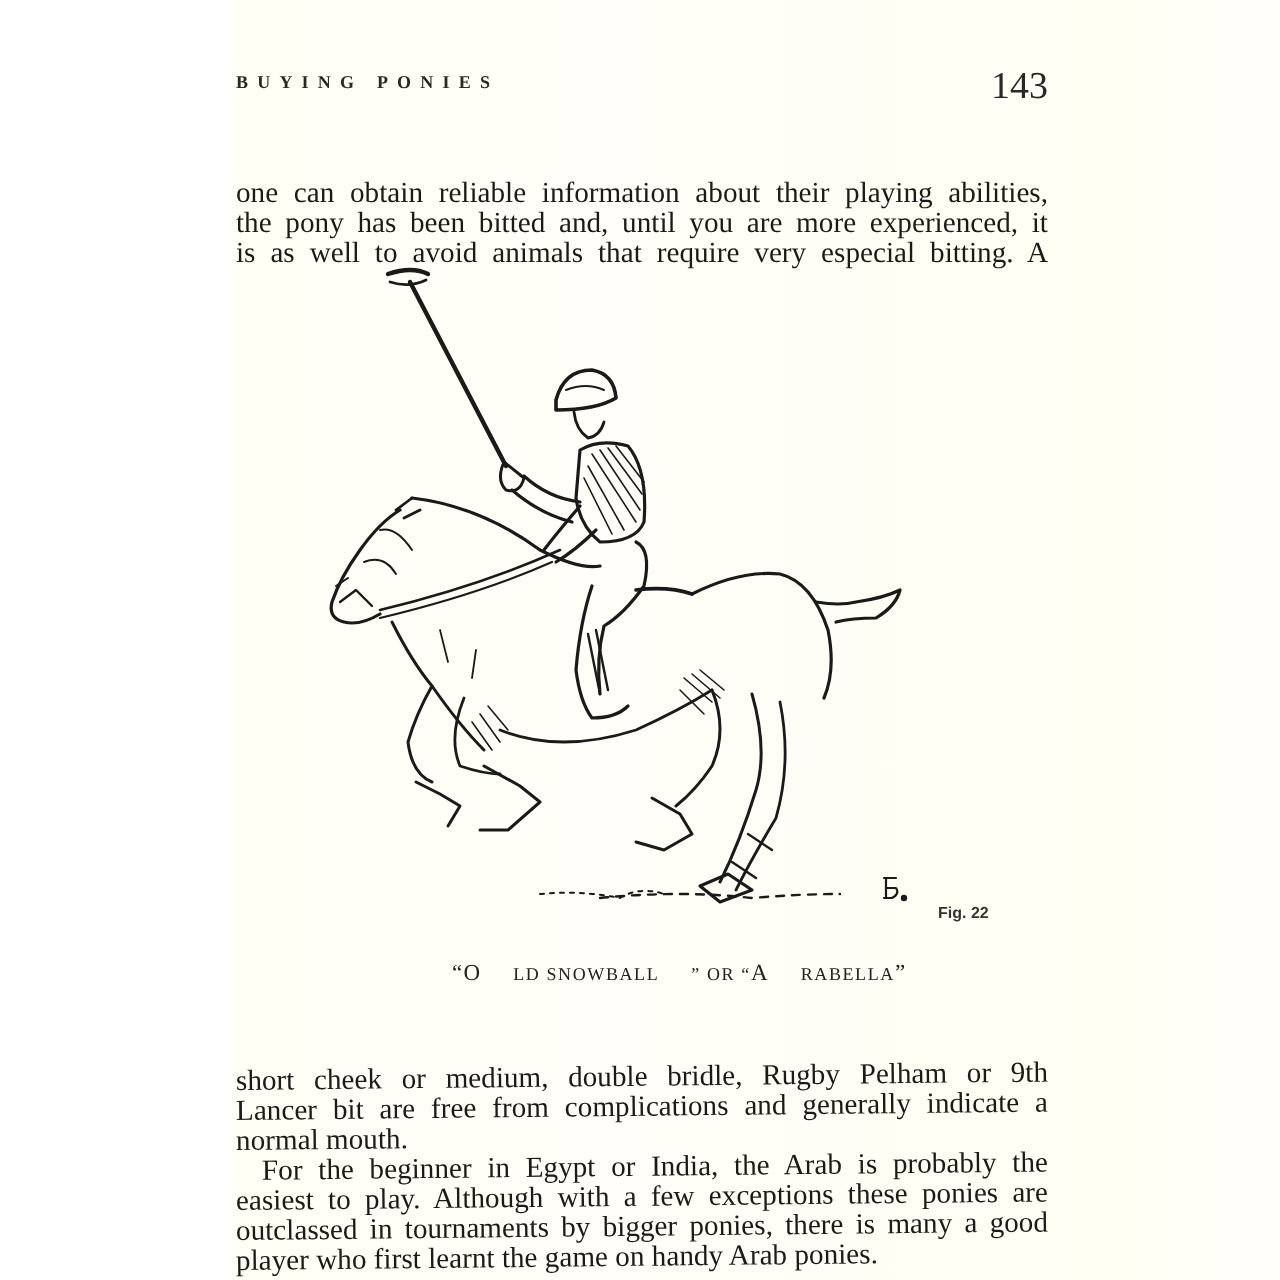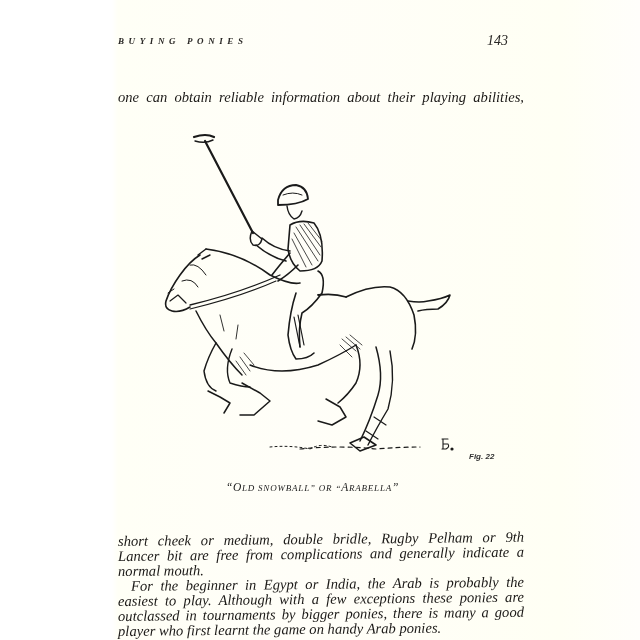--- a/index.html
+++ b/index.html
@@ -6,34 +6,33 @@
     body {
       width: 640px; height: 640px; overflow: hidden;
       background: #ffffff;
       position: relative;
       font-family: "Liberation Serif", "DejaVu Serif", serif;
       color: #1c1a18;
     }
     .page {
       position: absolute; left: 0; top: 0; width: 640px; height: 640px;
       background: linear-gradient(90deg, #ffffff 0px, #ffffff 112px, #fffff6 118px, #fffef8 300px, #fffff4 560px, #fffefb 640px);
-      font-style: italic;
     }
     .running-head {
       position: absolute; left: 118px; top: 34px; width: 406px;
       height: 16px;
     }
     .running-title {
       position: absolute; left: 0; top: 2px;
       font-size: 9px; letter-spacing: 4.6px; text-transform: uppercase;
       font-family: "Liberation Serif", serif; font-weight: bold; color: #2a2826;
     }
     .page-number {
-      position: absolute; right: 16px; top: -1px;
-      font-size: 14px; color: #2a2826;
+      position: absolute; right: 0; top: -1px;
+      font-size: 19px; color: #2a2826;
     }
     .para-block {
       position: absolute; left: 118px; width: 406px;
       font-size: 14.6px; line-height: 15px; margin-top: 44px;
     }
     .line {
       display: block; white-space: nowrap;
       text-align: justify; text-align-last: justify;
       height: 15px;
     }
@@ -46,34 +45,36 @@
       position: absolute; left: 150px; top: 125px; width: 310px; height: 330px;
     }
     .fig-number {
       position: absolute; left: 469px; top: 452px;
       font-size: 8px; font-weight: bold; font-family: "Liberation Sans", sans-serif; color: #333;
     }
     .caption {
       position: absolute; left: 226px; top: 481px;
       font-size: 11.5px; letter-spacing: 0.6px; color: #222;
     }
-    .sc { font-size: 9px; text-transform: uppercase; letter-spacing: 0.8px; }
+    .sc { font-size: 9px; text-transform: uppercase; letter-spacing: 0.8px; margin-left: 16px; }
   </style>
 </head>
 <body>
 
 <div class="page">
 
   <div class="running-head">
     <span class="running-title">Buying Ponies</span>
     <span class="page-number">143</span>
   </div>
 
   <div class="para-block block-top">
     <span class="line">one can obtain reliable information about their playing abilities,</span>
+    <span class="line">the pony has been bitted and, until you are more experienced, it</span>
+    <span class="line">is as well to avoid animals that require very especial bitting.  A</span>
   </div>
 
   <div class="figure">
     <svg width="310" height="330" viewBox="0 0 310 330" fill="none" stroke="#1a1a1a" stroke-width="1.6" stroke-linecap="round" stroke-linejoin="round">
 
       <g>
         <path d="M44 12 Q56 8 64 12" stroke-width="2.2"></path>
         <path d="M45 16 Q55 19 63 15" stroke-width="1.4"></path>
         <path d="M55 16 L103 108" stroke-width="2.2"></path>
       </g>

